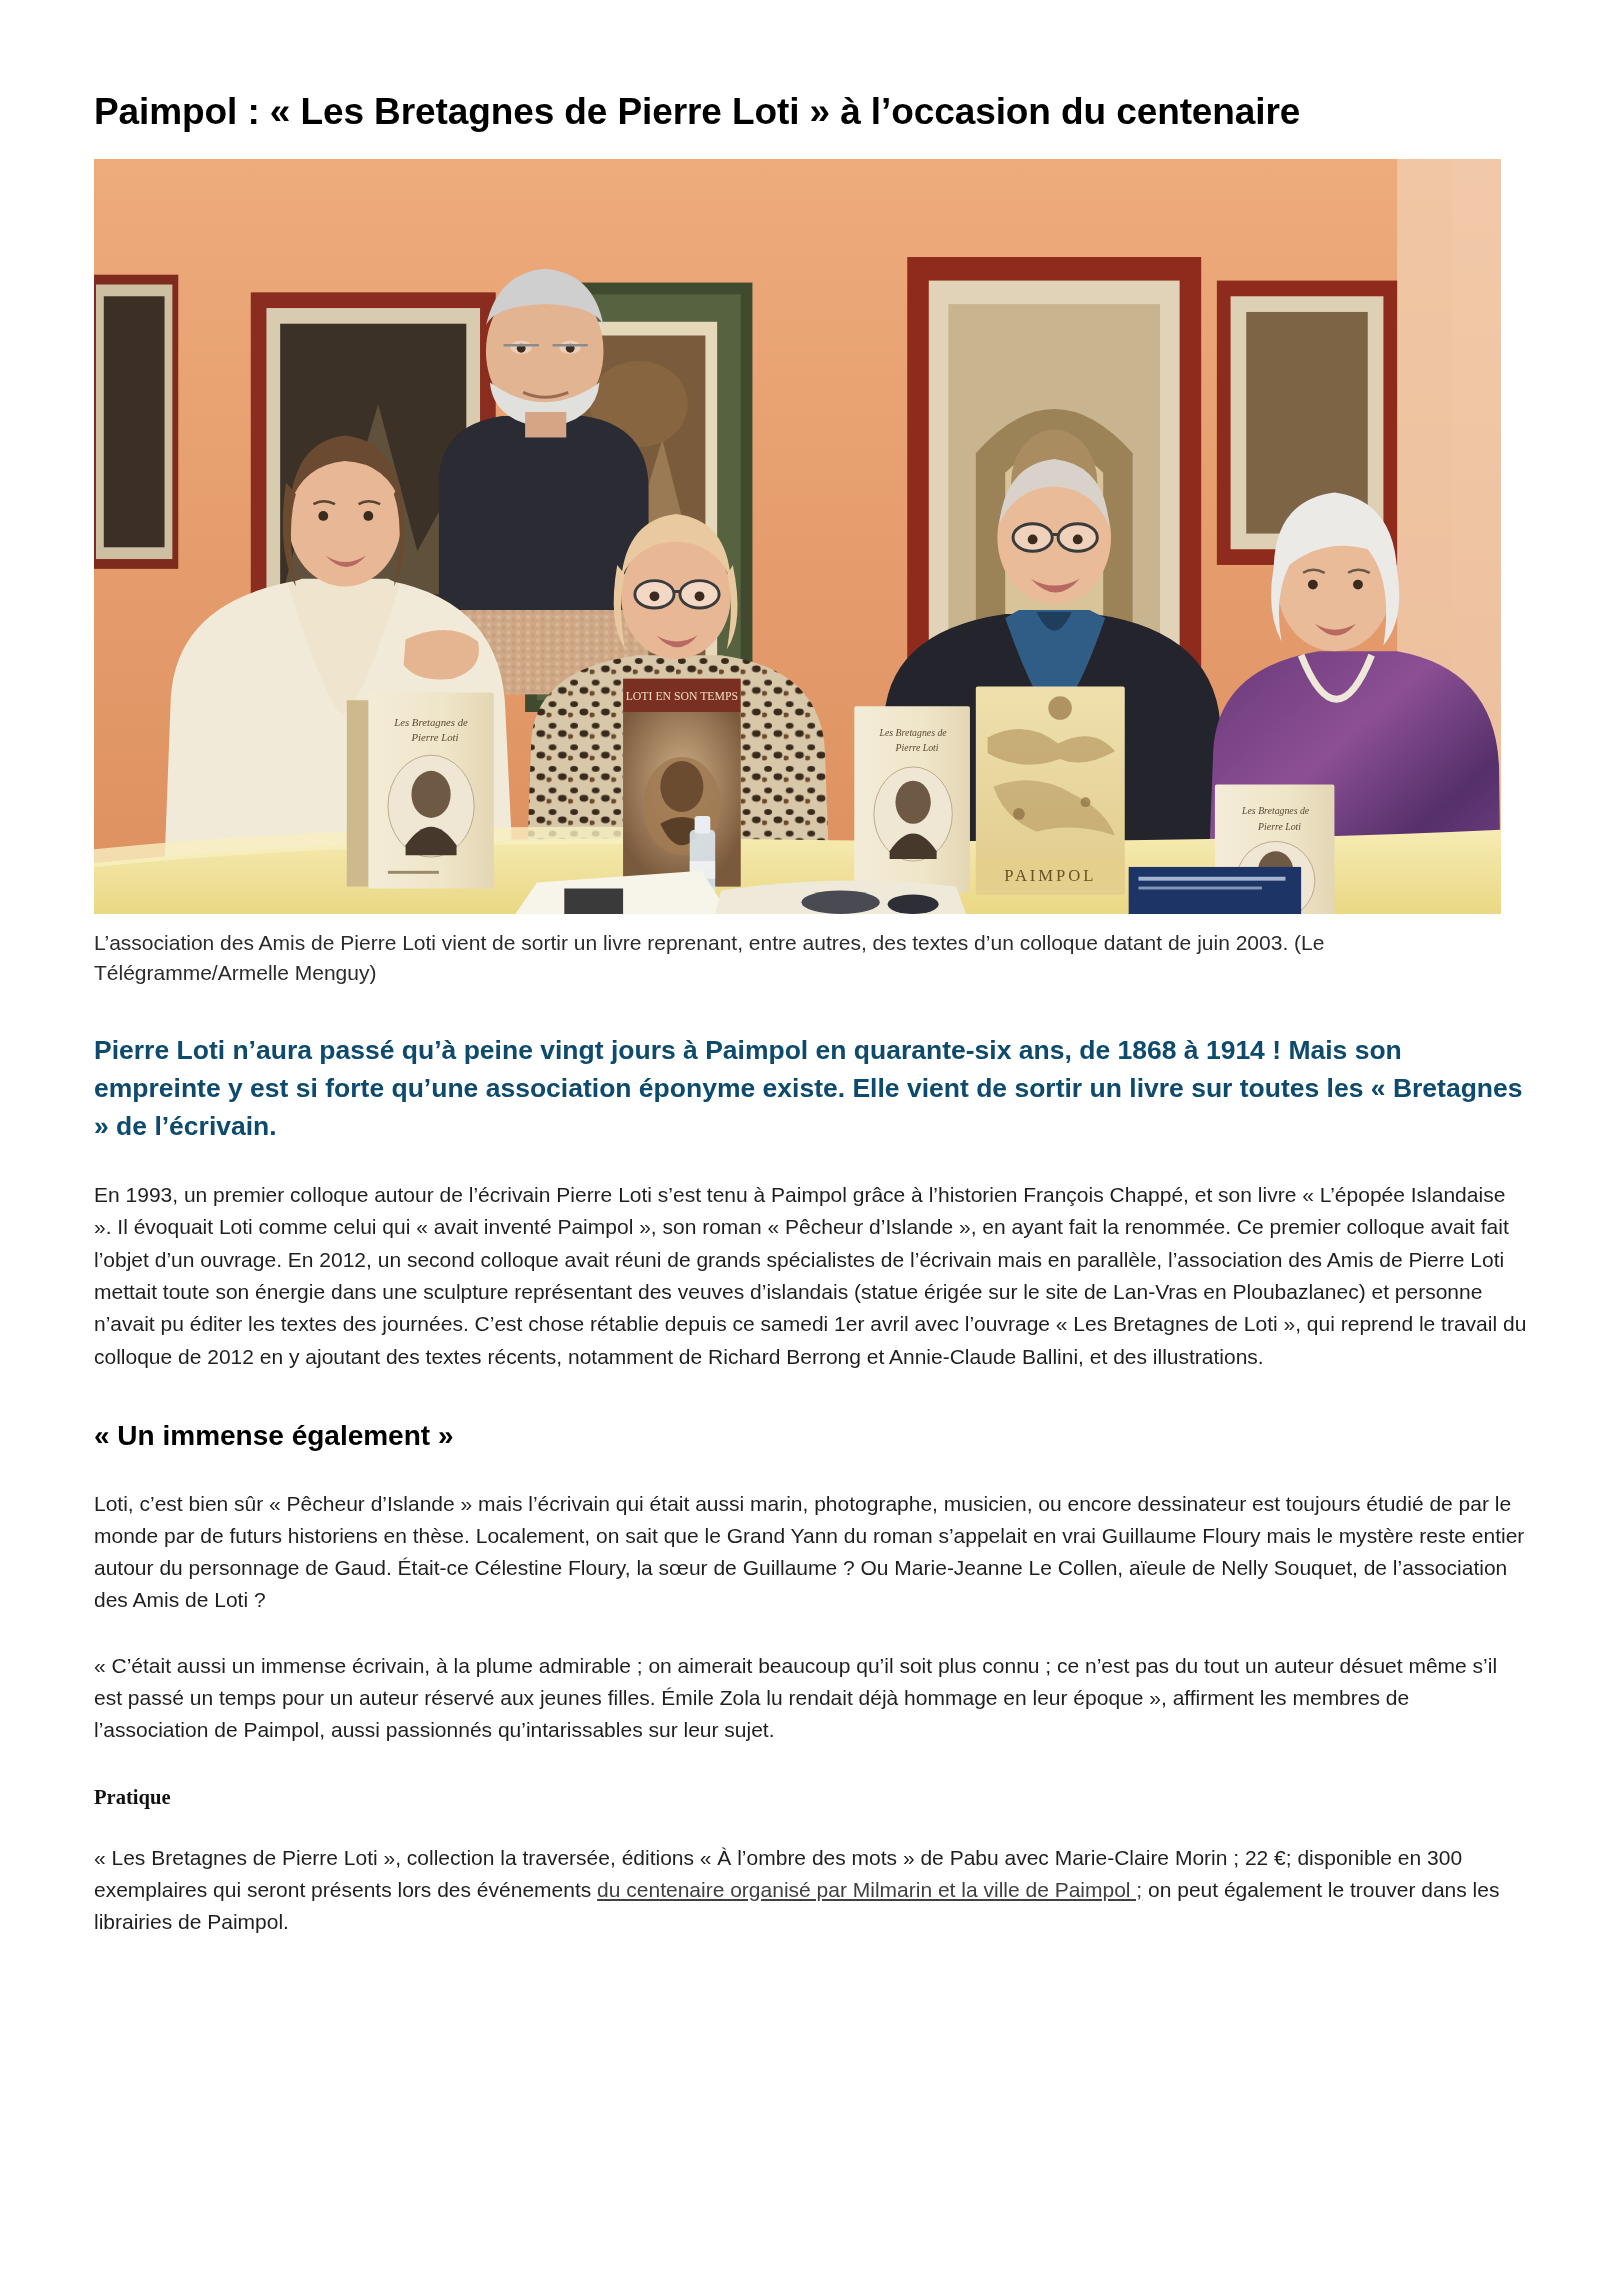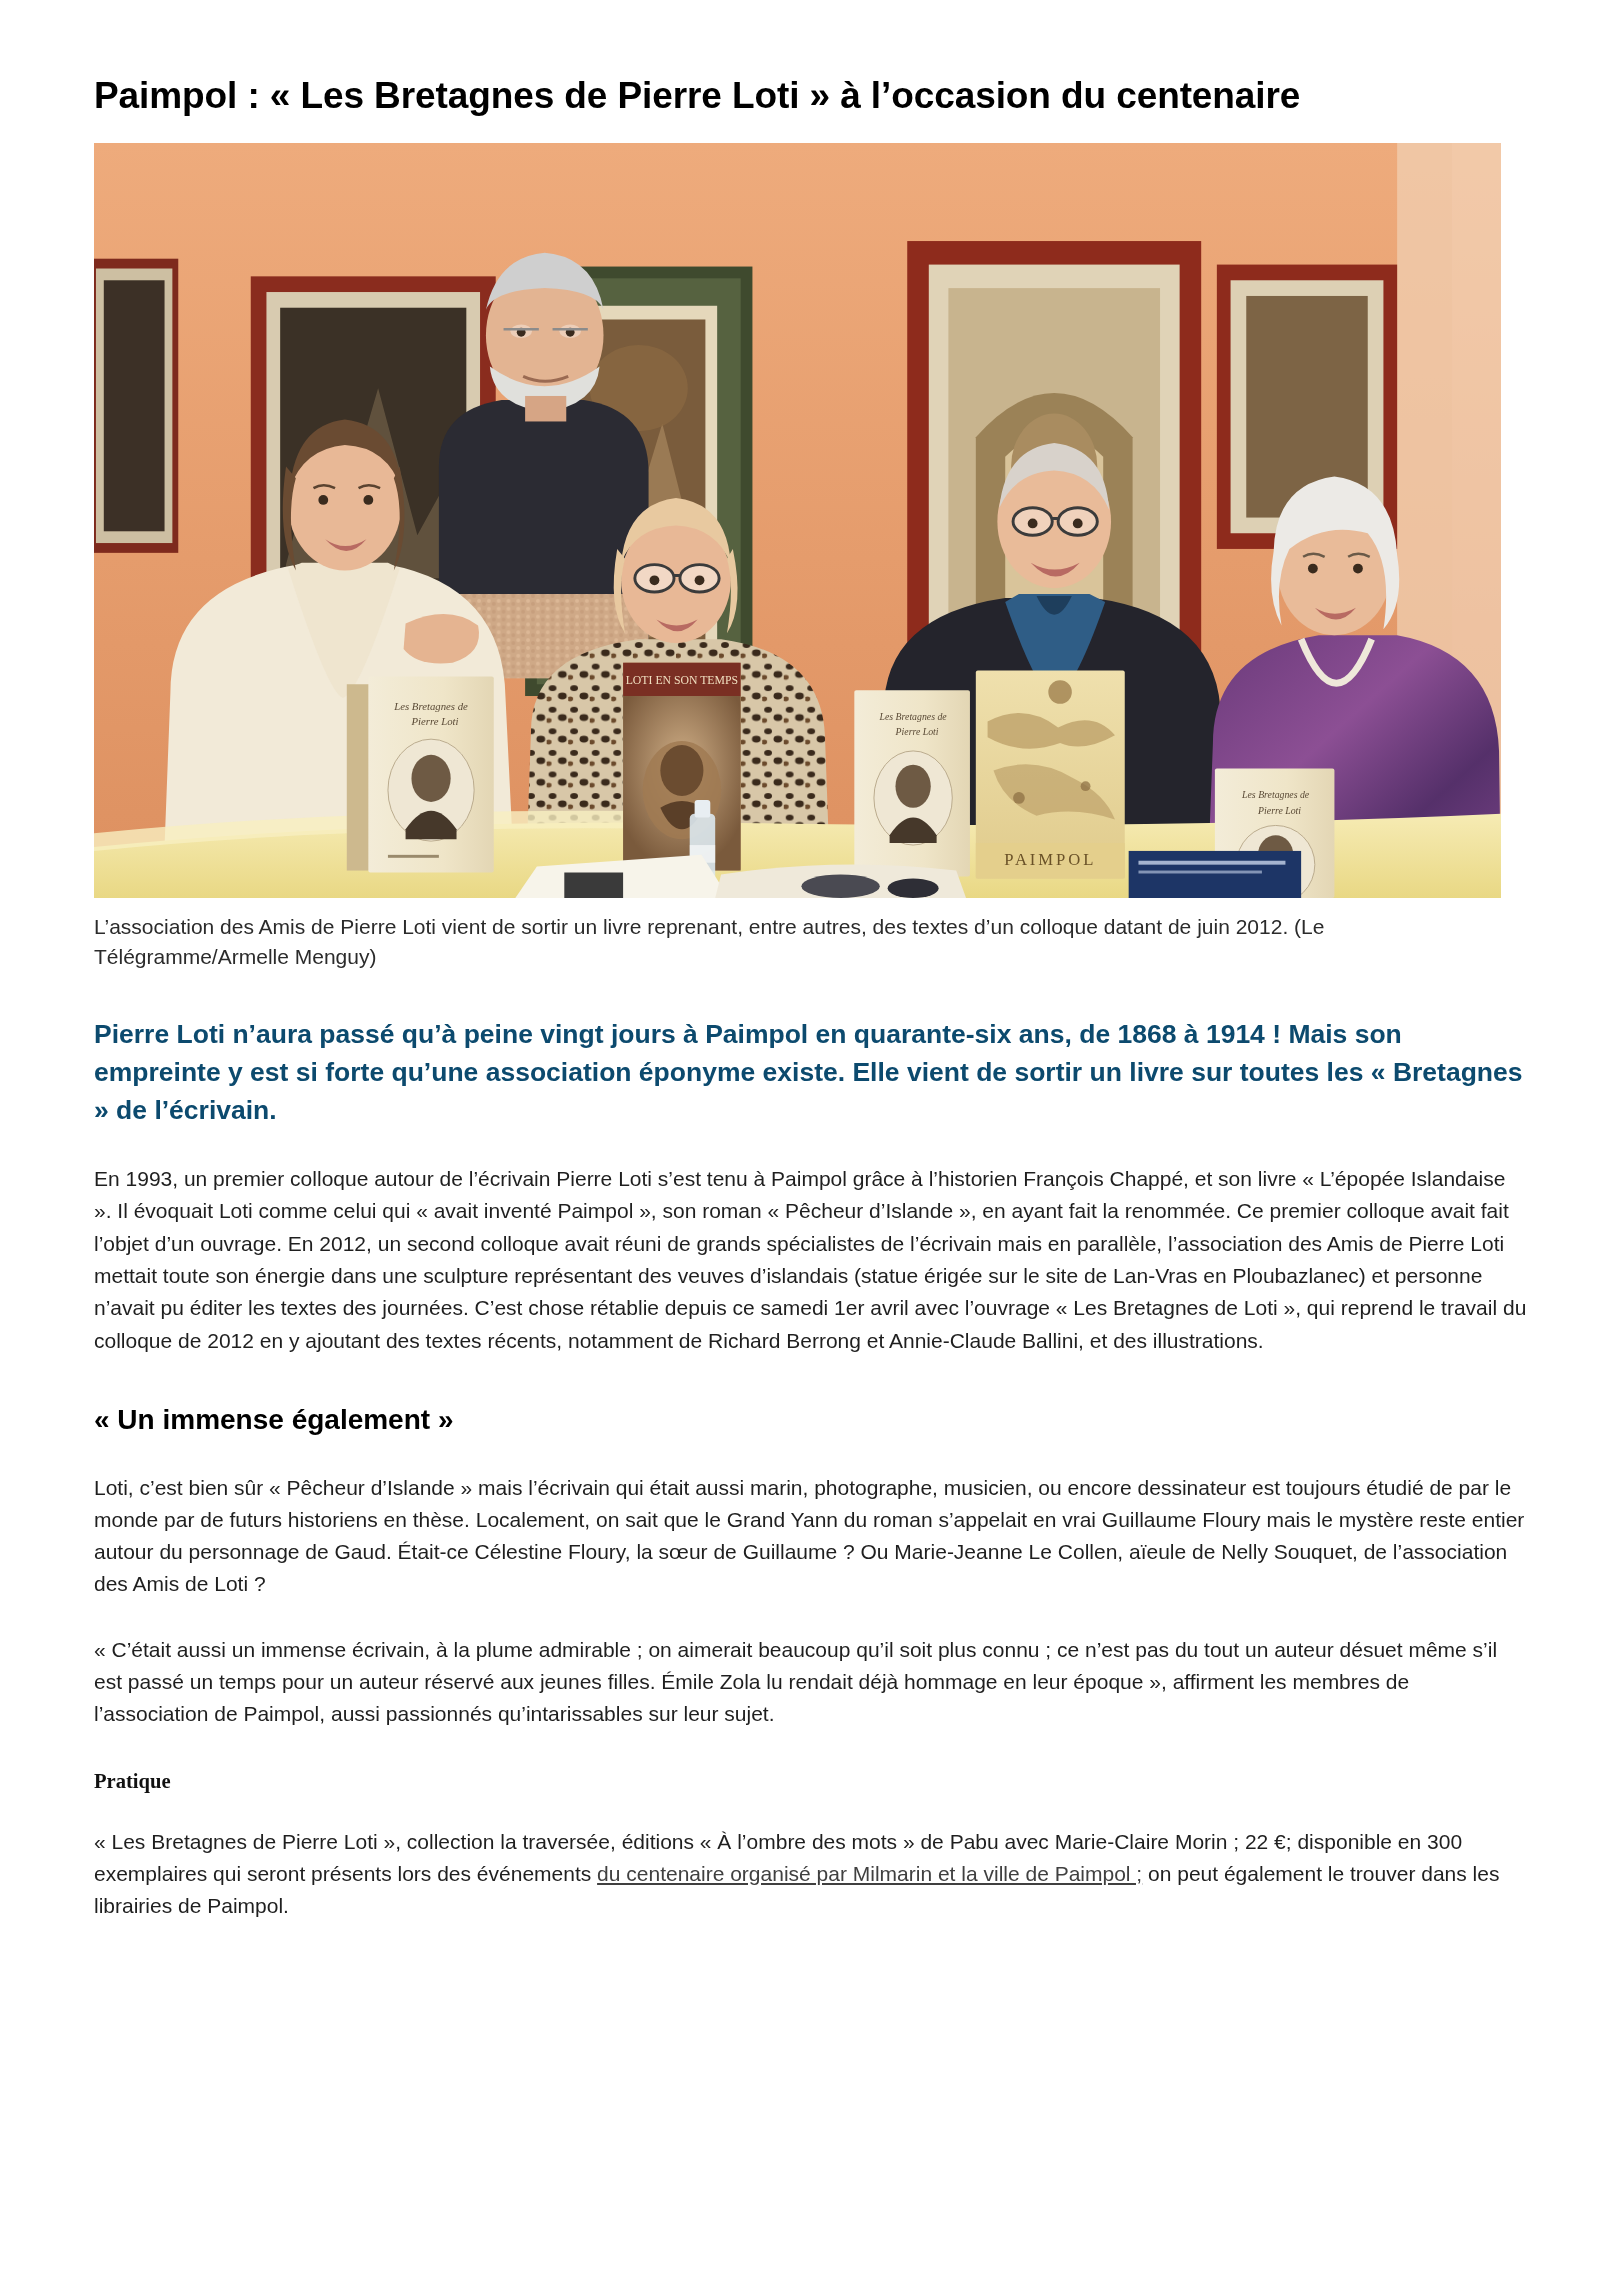--- a/index.html
+++ b/index.html
@@ -14,21 +14,21 @@
     font-family: "Liberation Sans", sans-serif;
     color: #1a1a1a;
     overflow: hidden;
   }
   .page {
     position: relative;
     width: 1621px;
     height: 2293px;
     background: #ffffff;
     box-sizing: border-box;
-    padding: 0 94px;
+    padding: 16px 94px;
   }
 
   
   .headline {
     margin: 0;
     padding-top: 74px;
     font-size: 37px;
     line-height: 1.18;
     font-weight: bold;
     letter-spacing: -0.1px;
@@ -326,21 +326,21 @@
           <path d="M452 738 L620 726 L648 770 L430 770 Z" fill="#f7f4ea"></path>
           <rect x="480" y="744" width="60" height="26" fill="#3a3a3a"></rect>
           <path d="M640 746 Q760 728 880 742 L890 770 L634 770 Z" fill="#efe9da"></path>
           <ellipse cx="762" cy="758" rx="40" ry="12" fill="#4a4a52"></ellipse>
           <ellipse cx="836" cy="760" rx="26" ry="10" fill="#2e2e36"></ellipse>
         </g>
       </g>
     </svg>
   </div>
 
-  <p class="caption">L’association des Amis de Pierre Loti vient de sortir un livre reprenant, entre autres, des textes d’un colloque datant de juin 2012. (Le Télégramme/Armelle Menguy)</p>
+  <p class="caption">L’association des Amis de Pierre Loti vient de sortir un livre reprenant, entre autres, des textes d’un colloque datant de juin 2003. (Le Télégramme/Armelle Menguy)</p>
 
   <p class="lede">Pierre Loti n’aura passé qu’à peine vingt jours à Paimpol en quarante-six ans, de 1868 à 1914 ! Mais son empreinte y est si forte qu’une association éponyme existe. Elle vient de sortir un livre sur toutes les « Bretagnes » de l’écrivain.</p>
 
   <p class="body-p">En 1993, un premier colloque autour de l’écrivain Pierre Loti s’est tenu à Paimpol grâce à l’historien François Chappé, et son livre « L’épopée Islandaise ». Il évoquait Loti comme celui qui « avait inventé Paimpol », son roman « Pêcheur d’Islande », en ayant fait la renommée. Ce premier colloque avait fait l’objet d’un ouvrage. En 2012, un second colloque avait réuni de grands spécialistes de l’écrivain mais en parallèle, l’association des Amis de Pierre Loti mettait toute son énergie dans une sculpture représentant des veuves d’islandais (statue érigée sur le site de Lan-Vras en Ploubazlanec) et personne n’avait pu éditer les textes des journées. C’est chose rétablie depuis ce samedi 1er avril avec l’ouvrage « Les Bretagnes de Loti », qui reprend le travail du colloque de 2012 en y ajoutant des textes récents, notamment de Richard Berrong et Annie-Claude Ballini, et des illustrations.</p>
 
   <h2 class="subhead">« Un immense également »</h2>
 
   <p class="body-p">Loti, c’est bien sûr « Pêcheur d’Islande » mais l’écrivain qui était aussi marin, photographe, musicien, ou encore dessinateur est toujours étudié de par le monde par de futurs historiens en thèse. Localement, on sait que le Grand Yann du roman s’appelait en vrai Guillaume Floury mais le mystère reste entier autour du personnage de Gaud. Était-ce Célestine Floury, la sœur de Guillaume ? Ou Marie-Jeanne Le Collen, aïeule de Nelly Souquet, de l’association des Amis de Loti ?</p>
 
   <p class="body-p">« C’était aussi un immense écrivain, à la plume admirable ; on aimerait beaucoup qu’il soit plus connu ; ce n’est pas du tout un auteur désuet même s’il est passé un temps pour un auteur réservé aux jeunes filles. Émile Zola lu rendait déjà hommage en leur époque », affirment les membres de l’association de Paimpol, aussi passionnés qu’intarissables sur leur sujet.</p>

